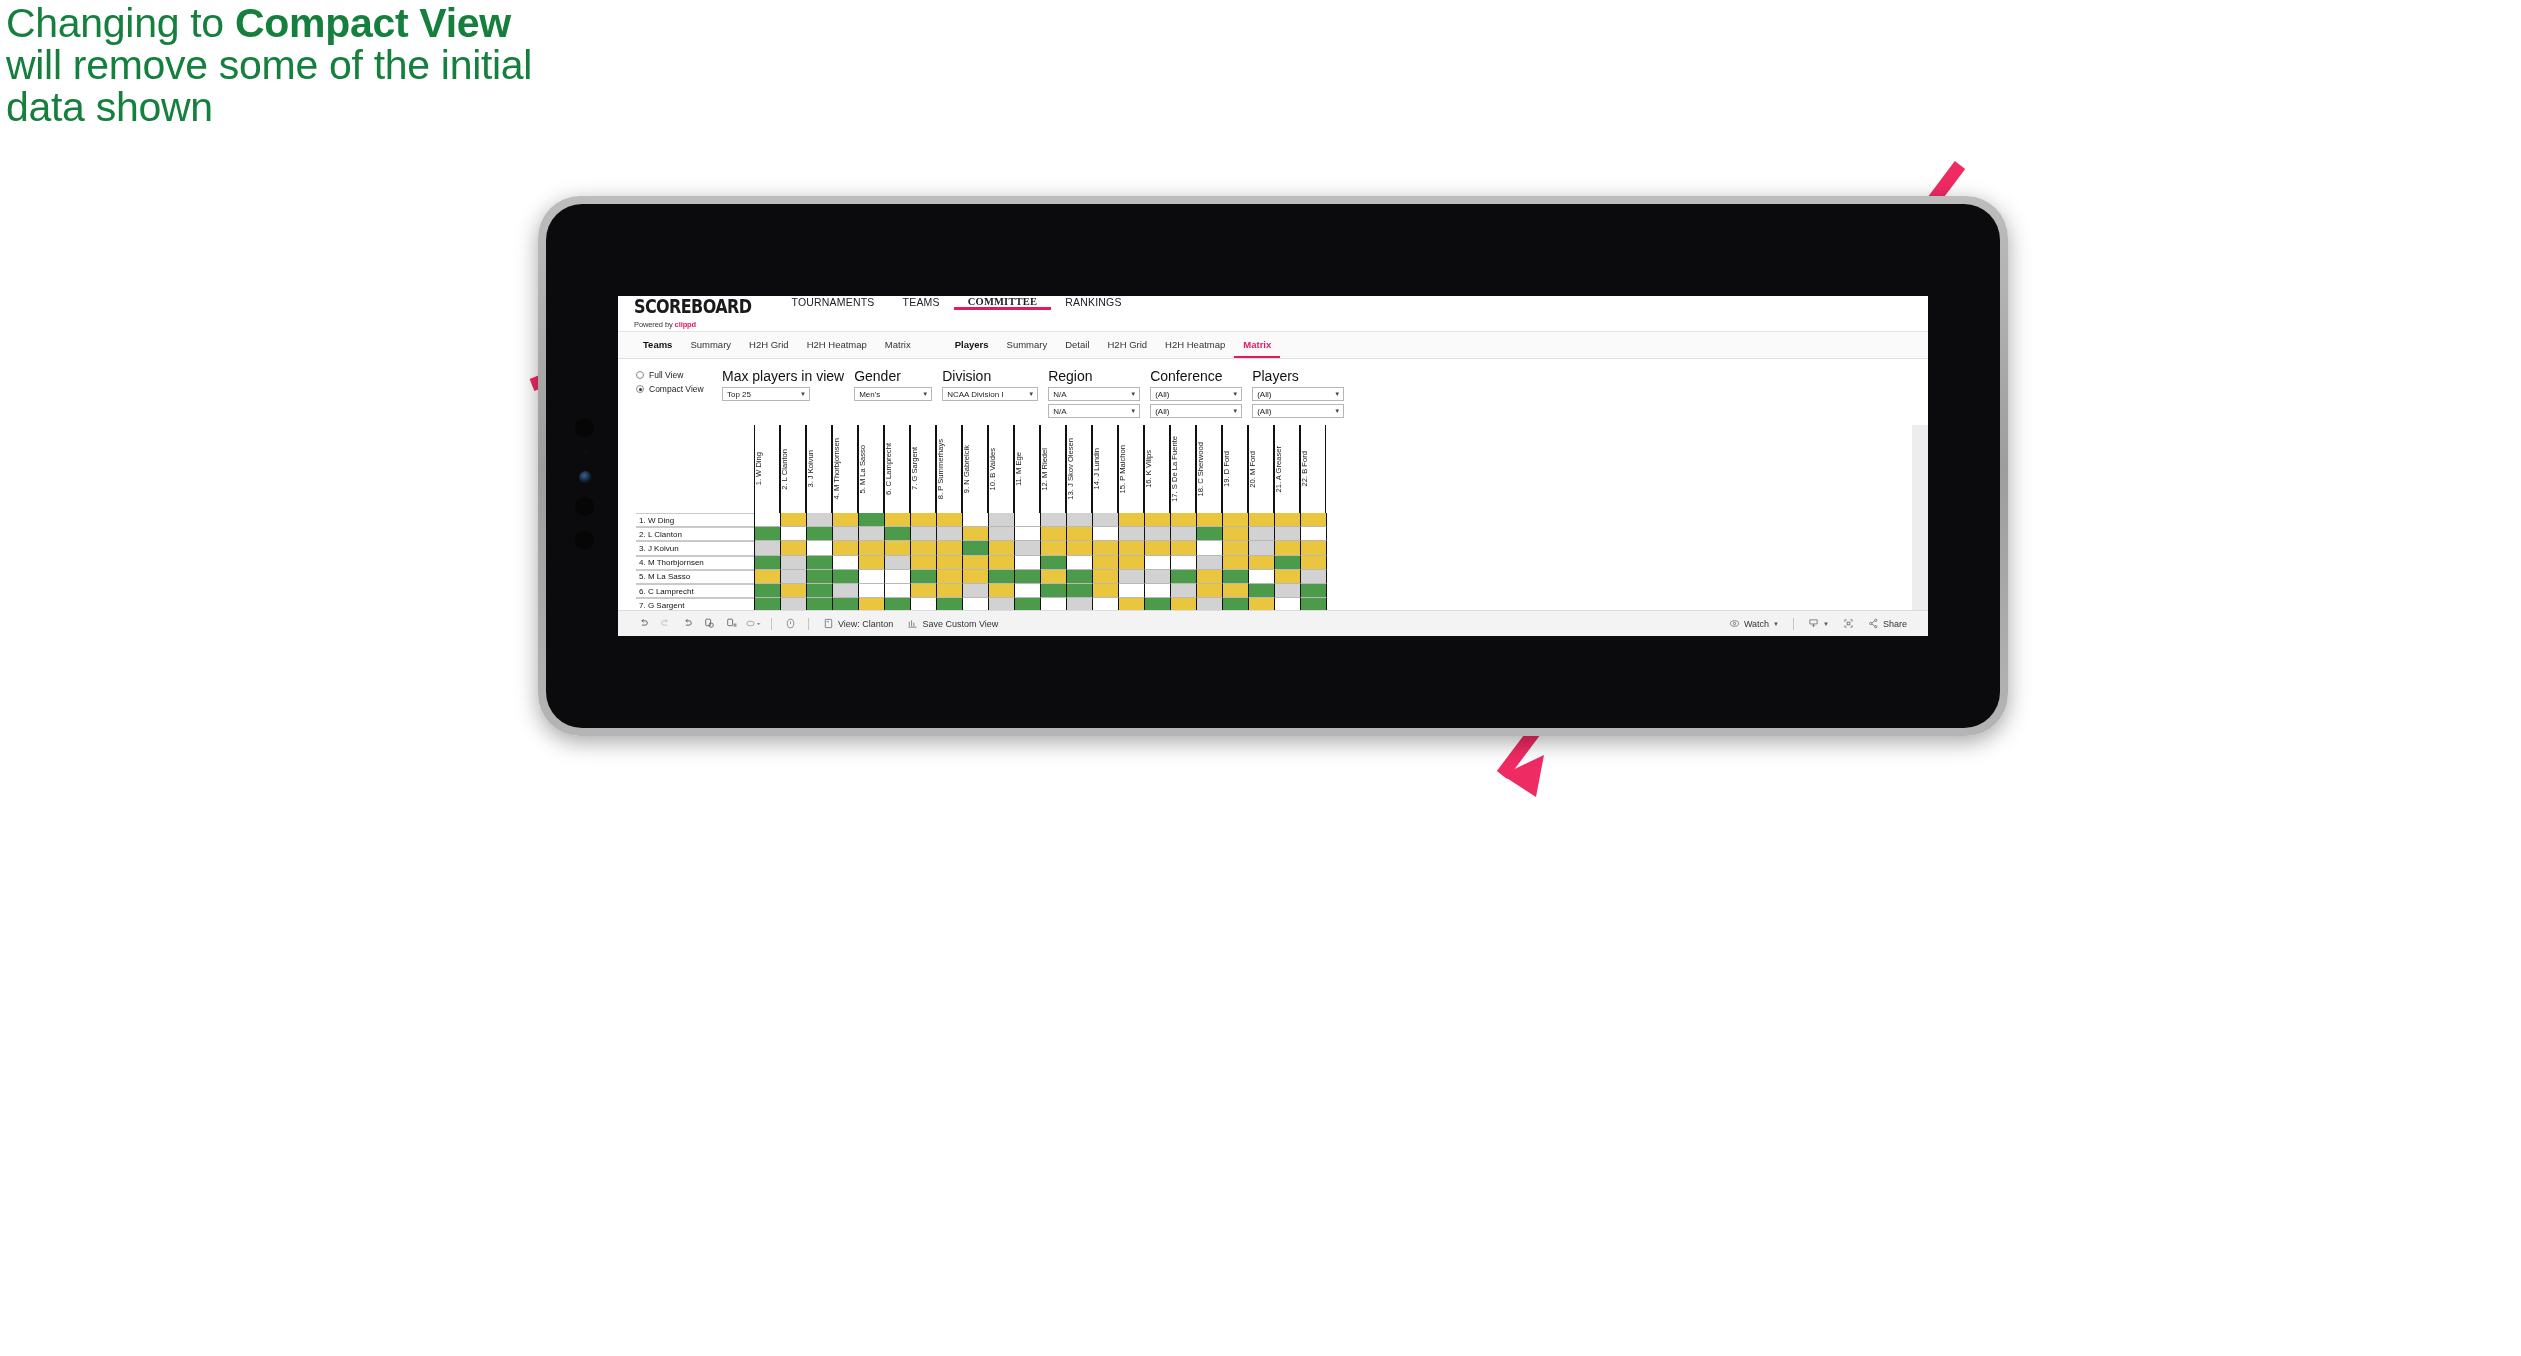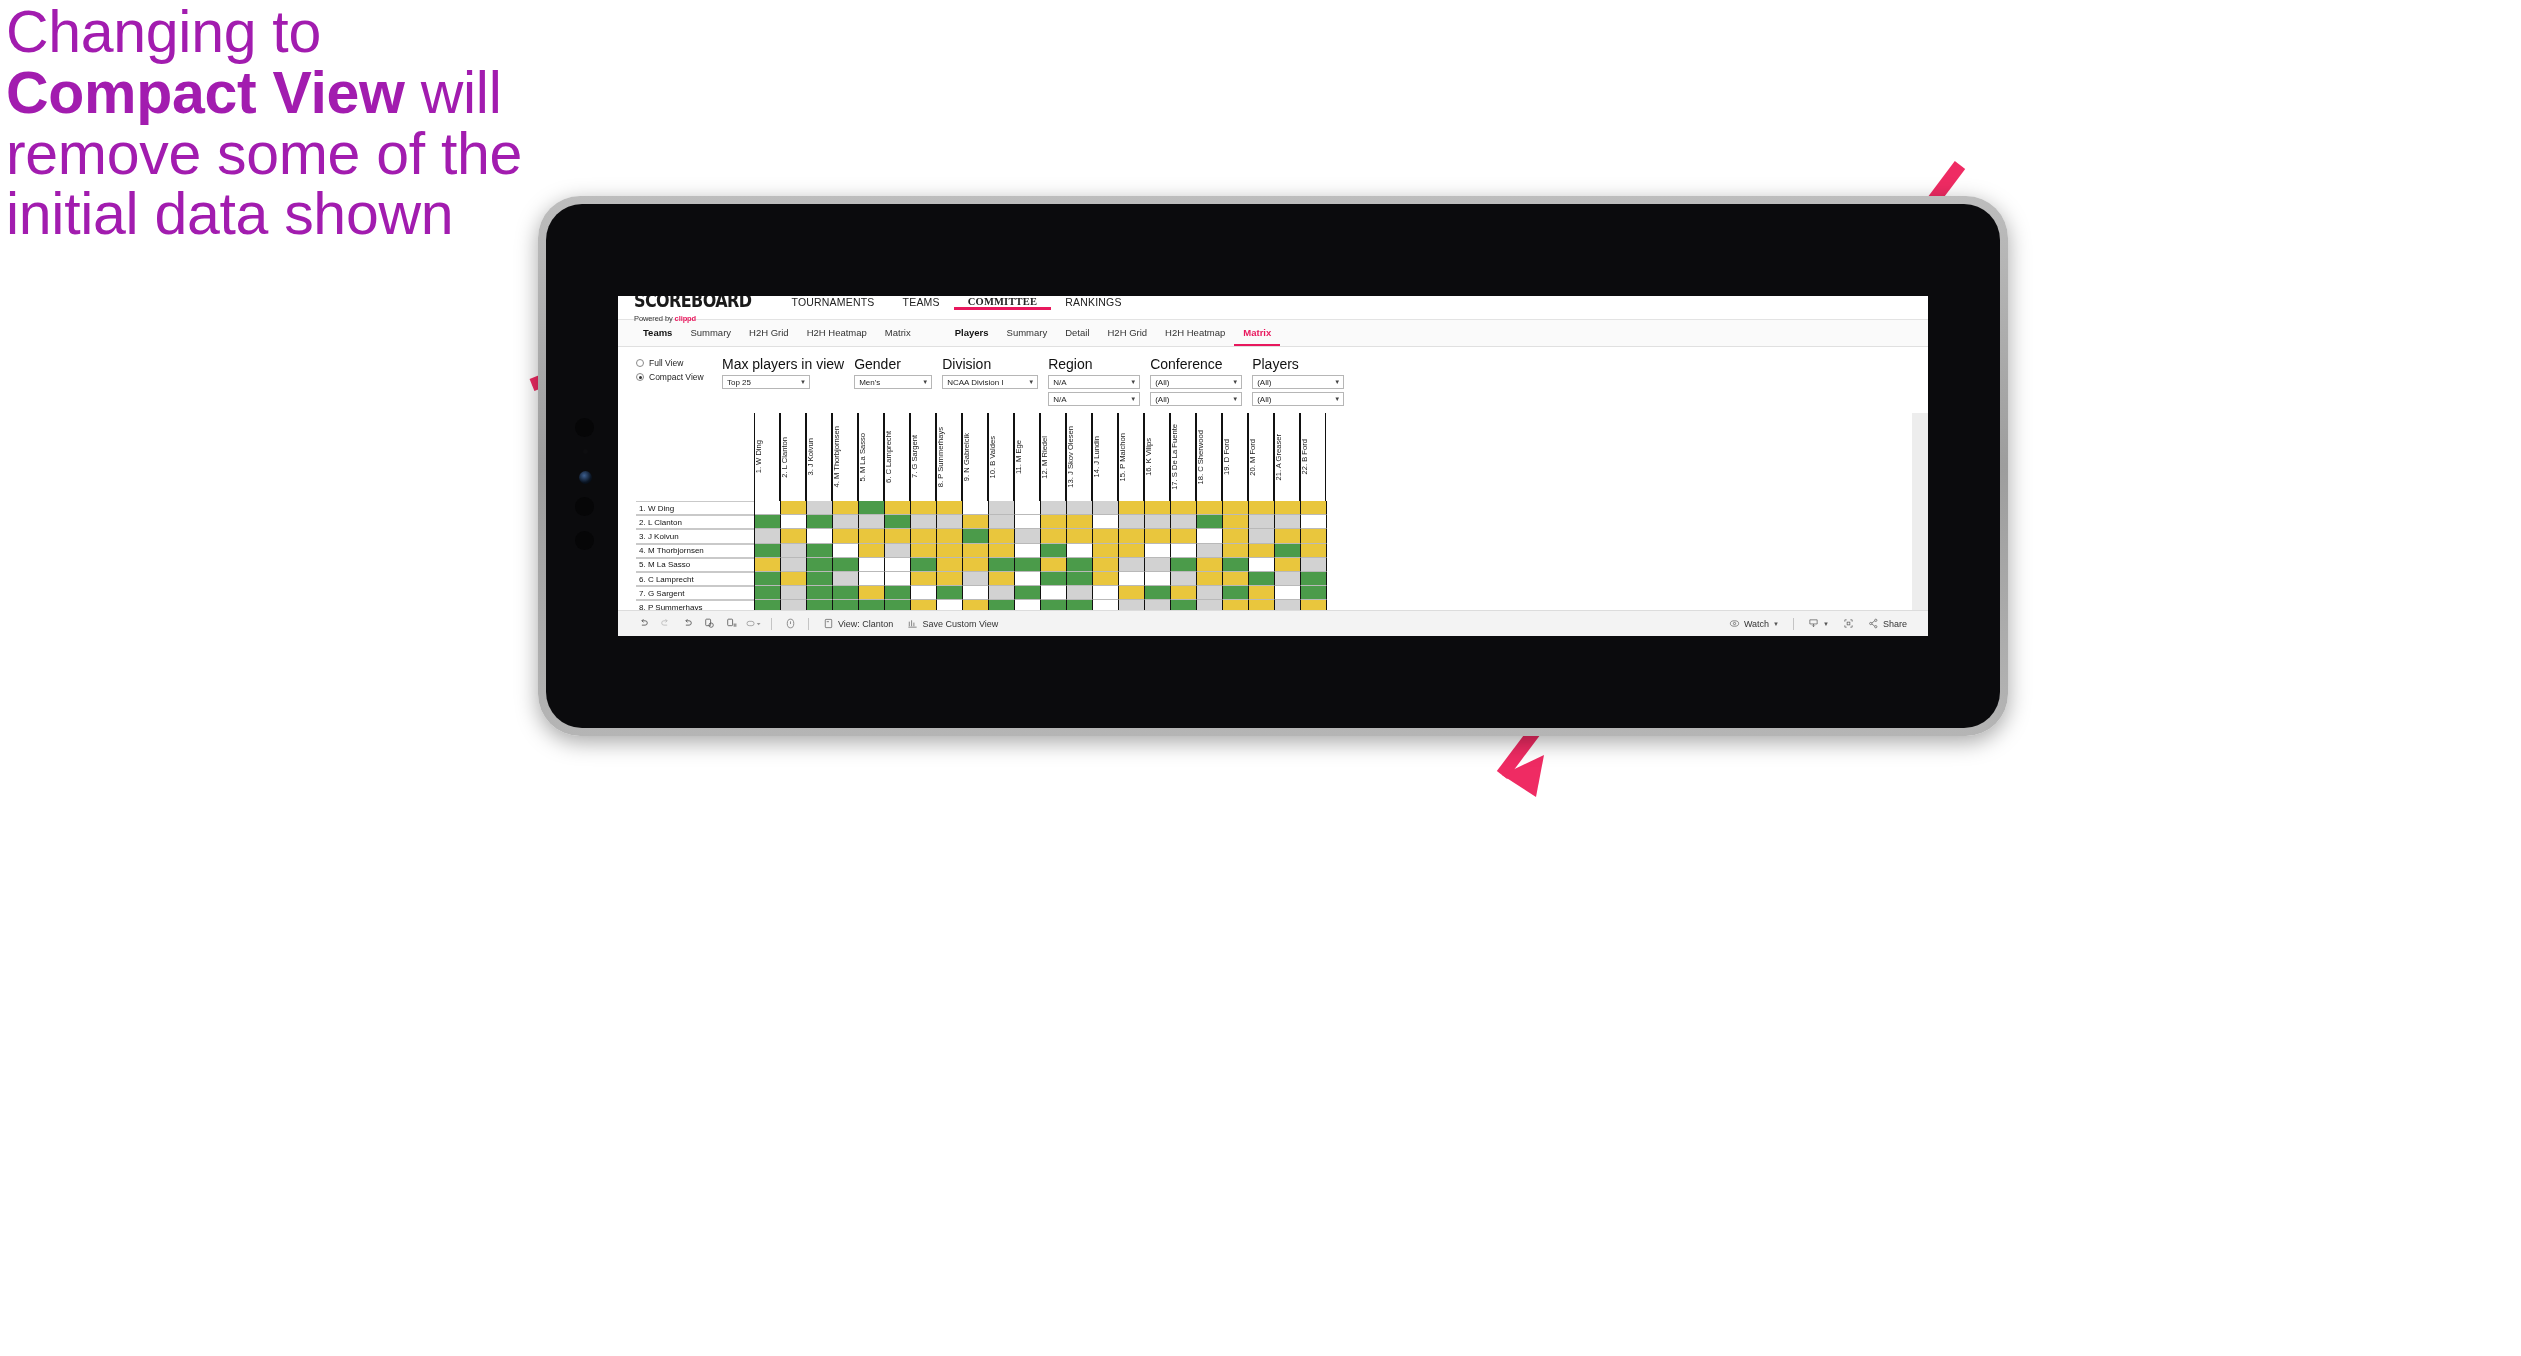--- a/index.html
+++ b/index.html
@@ -7,22 +7,22 @@
     width: 2521px; height: 1356px;
     background: #ffffff;
     font-family: "Liberation Sans", sans-serif;
     overflow: hidden;
   }
   #root { position: relative; width: 2521px; height: 1356px; }
 
   
   .annot {
     position: absolute;
-    color: #a21caf;
-    font-size: 59px;
+    color: #15803d;
+    font-size: 41px;
     line-height: 1.03;
     font-weight: 400;
     letter-spacing: -0.3px;
   }
   .annot b { font-weight: 700; }
   #annot-left  { left: 6px;  top: 2px;  width: 560px; }
   #annot-right { left: 2015px; top: 2px; width: 506px; }
 
   .arrow { position: absolute; overflow: visible; }
 
@@ -53,21 +53,21 @@
   .sensor { position: absolute; border-radius: 50%; background: #000; }
   #sensor-cam-top { left: 37px; top: 222px; width: 19px; height: 19px; background:#060607; }
   #sensor-dot     { left: 45px; top: 253px; width: 5px;  height: 5px;  background:#0e0e10; }
   #sensor-lens    { left: 41px; top: 275px; width: 13px; height: 13px;
                     background: radial-gradient(circle at 40% 35%, #3d5f8f 0%, #0a1422 60%, #000 100%); }
   #sensor-cam-mid { left: 37px; top: 301px; width: 19px; height: 19px; background:#060607; }
   #sensor-cam-bot { left: 37px; top: 335px; width: 19px; height: 19px; background:#060607; }
 
   
   .app-top {
-    height: 24px; background:#fff; border-bottom:1px solid #e3e3e3;
+    height: 36px; background:#fff; border-bottom:1px solid #e3e3e3;
     display:flex; align-items:stretch; padding-left:16px;
   }
   .logo-wrap { display:flex; flex-direction:column; justify-content:center; padding-right:26px; }
   .logo-main {
     font-family: "DejaVu Sans", sans-serif;
     font-weight: 700; font-size: 16px; letter-spacing: -0.6px;
     color: #1a1a1a; line-height: 1; transform: scaleY(1.18); transform-origin: left center;
   }
   .logo-sub { font-size: 7.5px; color:#333; margin-top:5px; letter-spacing:-0.1px; }
   .logo-sub .brand { color:#e8185d; font-weight:700; }

